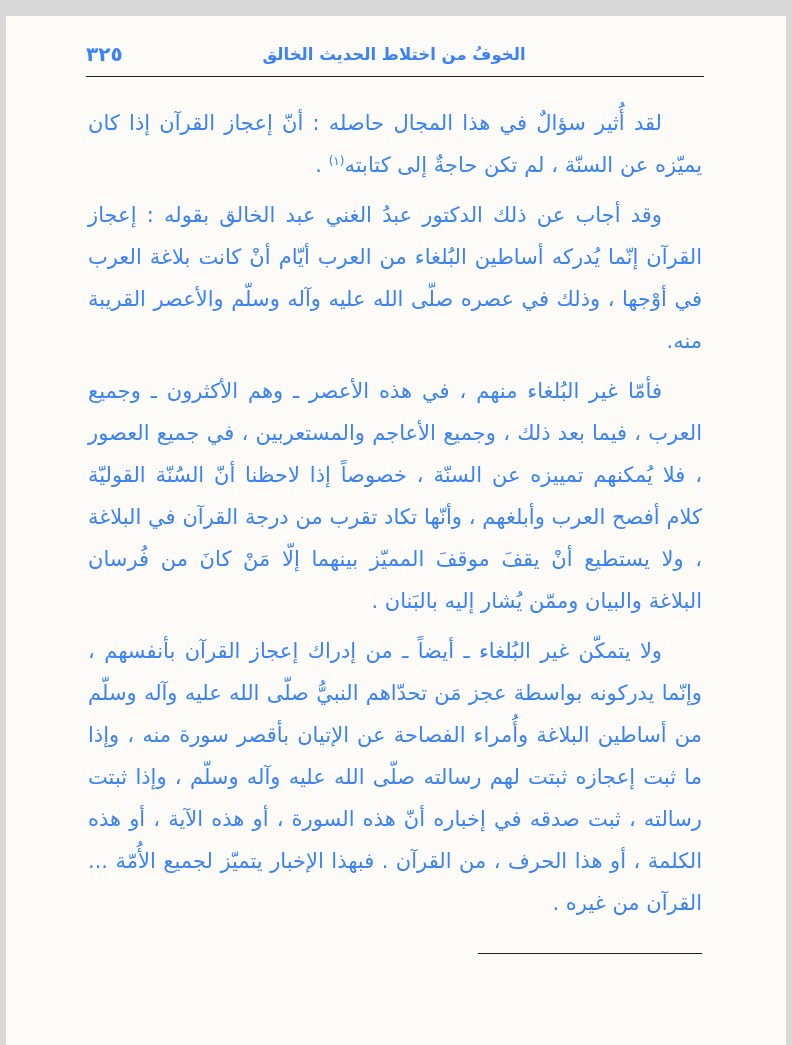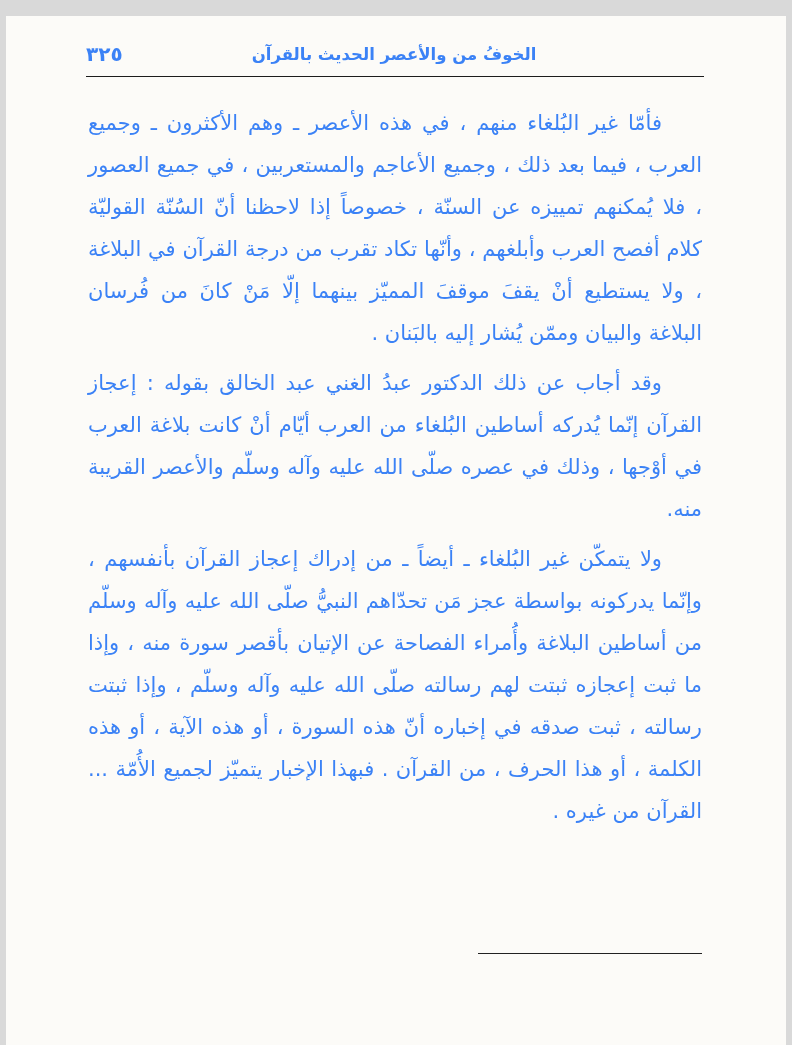--- a/index.html
+++ b/index.html
@@ -90,28 +90,29 @@
     border-radius: 3px;
   }
 </style>
 </head>
 <body>
 
 <div class="page" lang="ar" dir="rtl">
 
   <div class="header">
     <div class="page-number">٣٢٥</div>
-    <div class="running-title">الخوفُ من والأعصر الحديث بالقرآن</div>
+    <div class="running-title">الخوفُ من اختلاط الحديث الخالق</div>
   </div>
 
   <div class="header-rule"></div>
 
   <div class="content">
+    <p><span>لقد أُثير سؤالٌ في هذا المجال حاصله : أنّ إعجاز القرآن إذا كان يميّزه عن السنّة ، لم تكن حاجةٌ إلى كتابته</span><sup class="fn-marker">(١)</sup><span> .</span></p>
+    <p>وقد أجاب عن ذلك الدكتور عبدُ الغني عبد الخالق بقوله : إعجاز القرآن إنّما يُدركه أساطين البُلغاء من العرب أيّام أنْ كانت بلاغة العرب في أوْجها ، وذلك في عصره صلّى الله عليه وآله وسلّم والأعصر القريبة منه.</p>
     <p>فأمّا غير البُلغاء منهم ، في هذه الأعصر ـ وهم الأكثرون ـ وجميع العرب ، فيما بعد ذلك ، وجميع الأعاجم والمستعربين ، في جميع العصور ، فلا يُمكنهم تمييزه عن السنّة ، خصوصاً إذا لاحظنا أنّ السُنّة القوليّة كلام أفصح العرب وأبلغهم ، وأنّها تكاد تقرب من درجة القرآن في البلاغة ، ولا يستطيع أنْ يقفَ موقفَ المميّز بينهما إلّا مَنْ كانَ من فُرسان البلاغة والبيان وممّن يُشار إليه بالبَنان .</p>
-    <p>وقد أجاب عن ذلك الدكتور عبدُ الغني عبد الخالق بقوله : إعجاز القرآن إنّما يُدركه أساطين البُلغاء من العرب أيّام أنْ كانت بلاغة العرب في أوْجها ، وذلك في عصره صلّى الله عليه وآله وسلّم والأعصر القريبة منه.</p>
     <p>ولا يتمكّن غير البُلغاء ـ أيضاً ـ من إدراك إعجاز القرآن بأنفسهم ، وإنّما يدركونه بواسطة عجز مَن تحدّاهم النبيُّ صلّى الله عليه وآله وسلّم من أساطين البلاغة وأُمراء الفصاحة عن الإتيان بأقصر سورة منه ، وإذا ما ثبت إعجازه ثبتت لهم رسالته صلّى الله عليه وآله وسلّم ، وإذا ثبتت رسالته ، ثبت صدقه في إخباره أنّ هذه السورة ، أو هذه الآية ، أو هذه الكلمة ، أو هذا الحرف ، من القرآن . فبهذا الإخبار يتميّز لجميع الأُمّة ... القرآن من غيره .</p>
   </div>
 
   <div class="footnote-rule"></div>
 
 
   <div class="scan-bar"></div>
 
 </div>
 

